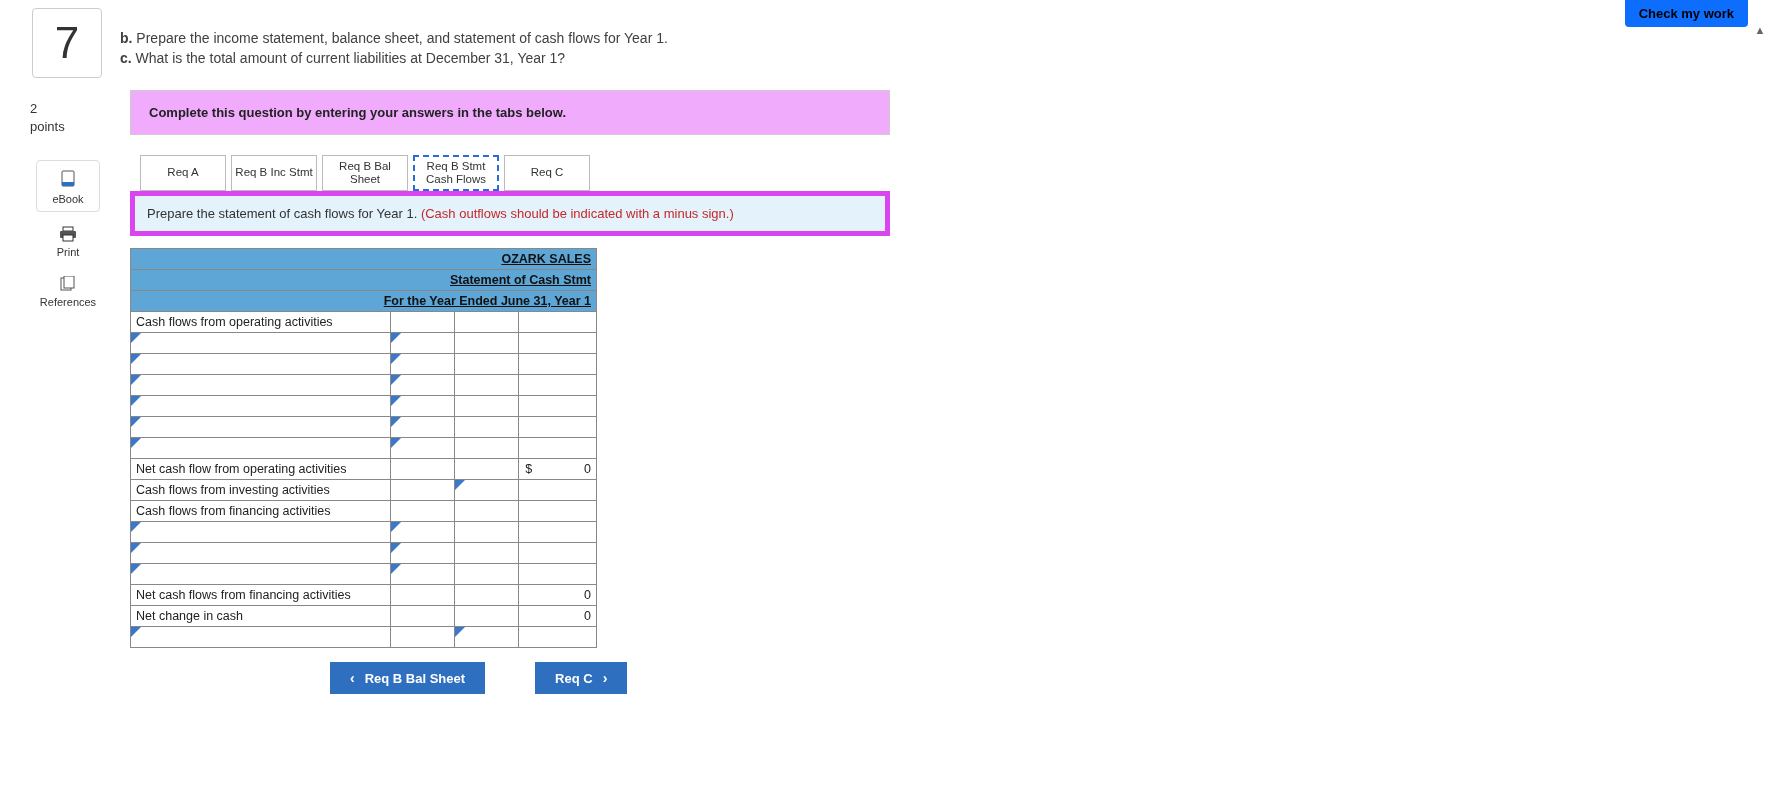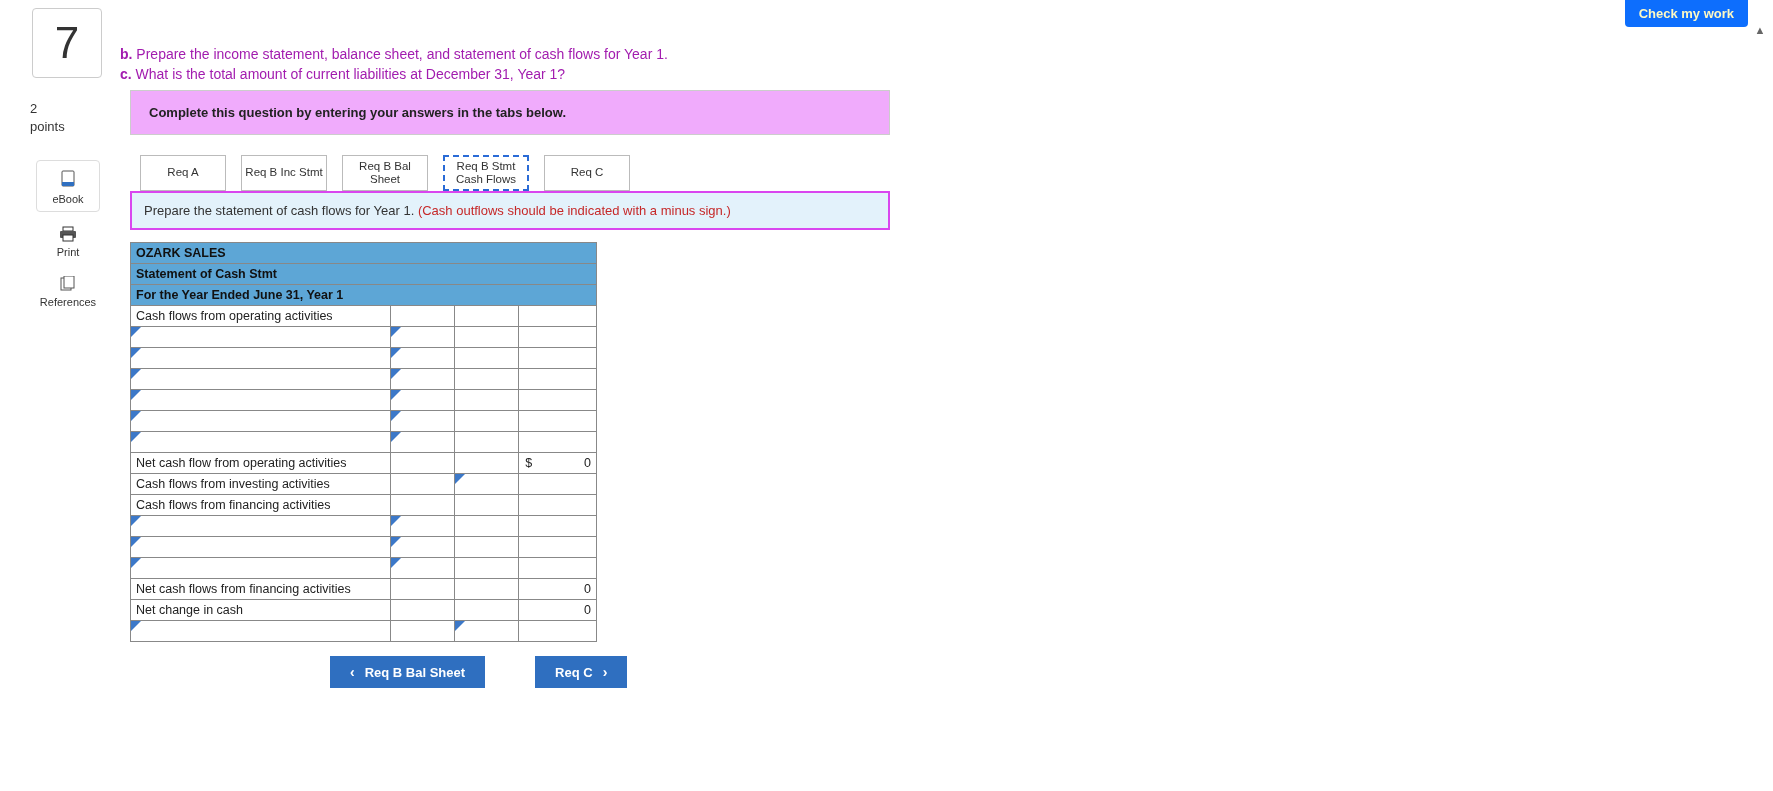--- a/index.html
+++ b/index.html
@@ -11,21 +11,21 @@
     position: relative;
     height: 791px;
     width: 1773px;
     overflow: hidden;
   }
   .check-btn {
     position: absolute;
     top: 0;
     right: 25px;
     background: #0d6efd;
-    color: #fef9c3;
+    color: #000000;
     padding: 6px 14px;
     font-weight: 600;
     border-bottom-left-radius: 4px;
     border-bottom-right-radius: 4px;
     font-size: 13px;
     cursor: pointer;
   }
   .scroll-up {
     position: absolute;
     top: 24px;
@@ -48,23 +48,23 @@
     display: flex;
     align-items: center;
     justify-content: center;
     font-size: 44px;
     color: #333;
     background: #fff;
   }
   .qtext {
     position: absolute;
     left: 120px;
-    top: 44px;
+    top: 28px;
     font-size: 14px;
-    color: #a21caf;
+    color: #404040;
     line-height: 1.45;
   }
   .points {
     position: absolute;
     left: 30px;
     top: 100px;
     font-size: 13px;
     color: #333;
     line-height: 1.4;
   }
@@ -124,21 +124,21 @@
     background: #f0abfc;
     border: 1px solid #ccc;
     padding: 14px 18px;
     font-weight: 600;
     font-size: 13px;
     color: #222;
     margin-bottom: 20px;
   }
   .tabs {
     display: flex;
-    gap: 16px;
+    gap: 6px;
     padding-left: 10px;
   }
   .tab {
     border: 1px solid #bbb;
     background: #fff;
     width: 86px;
     height: 36px;
     display: flex;
     align-items: center;
     justify-content: center;
@@ -149,44 +149,45 @@
     margin-right: -1px;
     color: #333;
   }
   .tab.active {
     border: 2px dashed #2a6bd6;
     position: relative;
     z-index: 2;
   }
   .subinstruct {
     background: #e3f2fb;
-    border: 2px solid #d946ef;
+    border: 5px solid #d946ef;
     padding: 10px 12px;
     font-size: 13px;
     color: #333;
   }
   .subinstruct .red { color: #c62828; }
   .stmt-table {
     border-collapse: collapse;
     margin-top: 12px;
     font-size: 12.5px;
     color: #222;
   }
   .stmt-table td {
     border: 1px solid #888;
     height: 21px;
     padding: 1px 5px;
     background: #fff;
     vertical-align: middle;
   }
   .hdr td {
     background: #5da6d6;
-    text-align: left;
+    text-align: right;
     font-weight: 700;
     color: #111;
+    text-decoration: underline;
   }
   .c1 { width: 260px; }
   .c2 { width: 64px; }
   .c3 { width: 64px; }
   .c4 { width: 20px; text-align: center; }
   .c5 { width: 58px; text-align: right; padding-right: 6px; }
   .dd-cell { position: relative; padding: 0 !important; }
   .dd-cell .tri {
     position: absolute;
     left: 0; top: 0;

